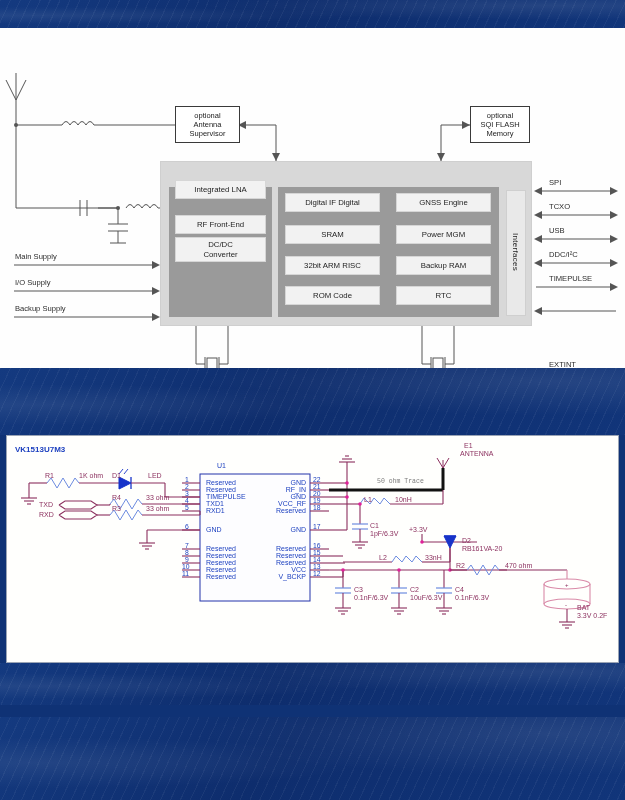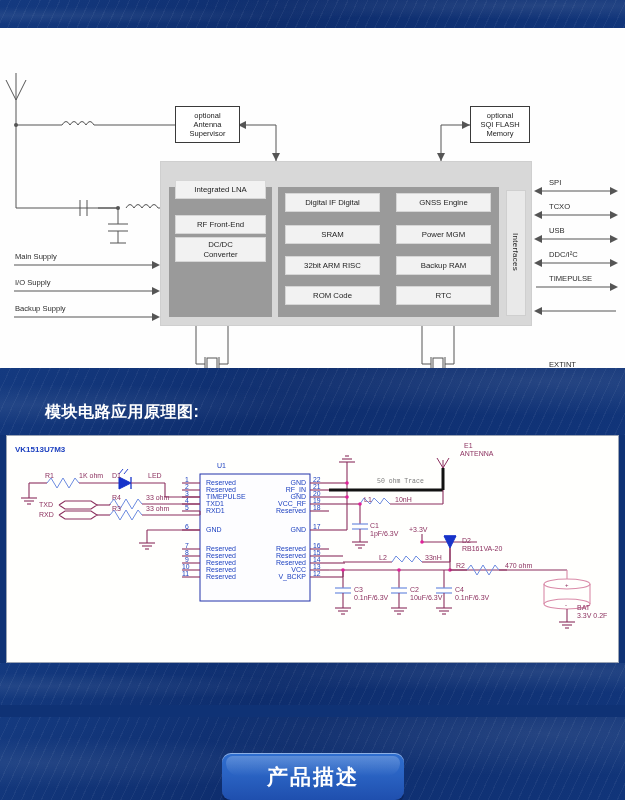--- a/index.html
+++ b/index.html
@@ -261,21 +261,20 @@
       <div class="lbl" style="left:549px;top:222px;">DDC/I²C</div>
       <div class="lbl" style="left:549px;top:246px;">TIMEPULSE</div>
       <div class="lbl" style="left:549px;top:288px;margin-top:44px;">EXTINT</div>
 
       <div class="lbl" style="left:178px;top:350px;">TCXO or Crystal</div>
       <div class="lbl" style="left:400px;top:350px;">Optional RTC Crystal</div>
     </div>
   </div>
 
   <div class="band band-2"></div>
-  <div class="sec-title title-2">模块电路应用原理图:</div>
 
   <div class="sch-panel">
     <div class="sch">
 
       <svg width="613" height="226">
 
         <rect x="193" y="38" width="110" height="127" fill="#fdfdff" stroke="#2233aa" stroke-width="1"></rect>
 
         <g stroke="#8b2f5e" stroke-width="1.1" fill="none">
 
@@ -580,15 +579,14 @@
       <div class="s-txt s-red" style="left:448px;top:158px;">0.1nF/6.3V</div>
 
       <div class="s-txt s-red" style="left:570px;top:168px;">BAT</div>
       <div class="s-txt s-red" style="left:570px;top:176px;">3.3V  0.2F</div>
     </div>
   </div>
 
   <div class="band band-3"></div>
 
   <div class="band band-4"></div>
-  <div class="prod-btn">产品描述</div>
 
 </div>
 
 </body></html>

